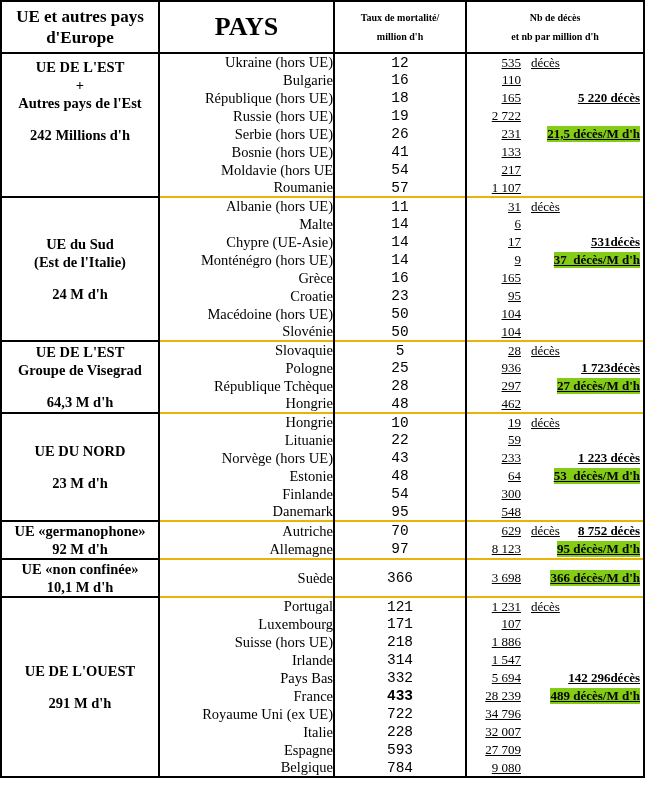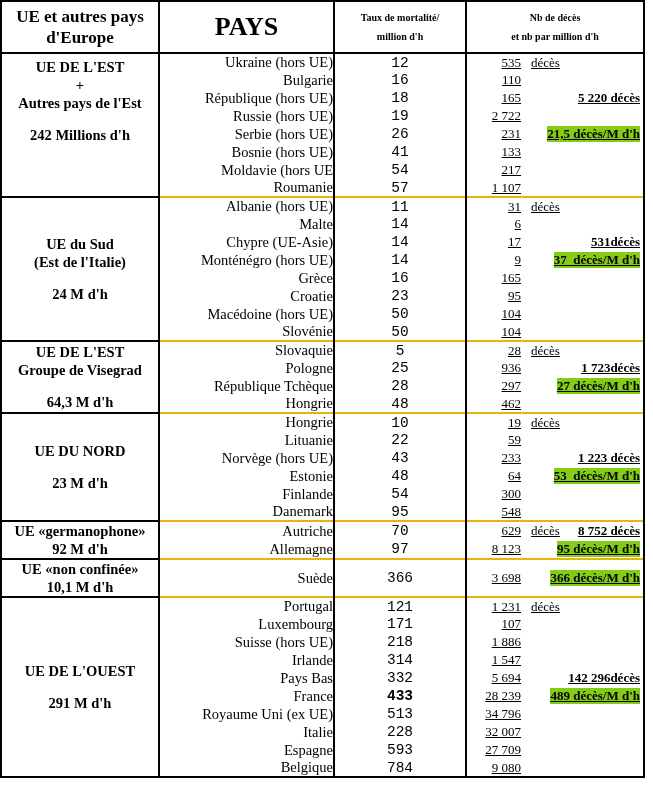--- a/index.html
+++ b/index.html
@@ -490,21 +490,21 @@
           <td class="rate-cell rate-bold">433</td>
           <td class="deaths-cell">
             <div class="deaths-line">
               <span class="deaths-num">28 239</span>
               <span class="annot highlight">489 décès/M d'h</span>
             </div>
           </td>
         </tr>
         <tr class="country-row">
           <td class="country-cell">Royaume Uni (ex UE)</td>
-          <td class="rate-cell">513</td>
+          <td class="rate-cell">722</td>
           <td class="deaths-cell">
             <div class="deaths-line">
               <span class="deaths-num">34 796</span>
             </div>
           </td>
         </tr>
         <tr class="country-row">
           <td class="country-cell">Italie</td>
           <td class="rate-cell">228</td>
           <td class="deaths-cell">

